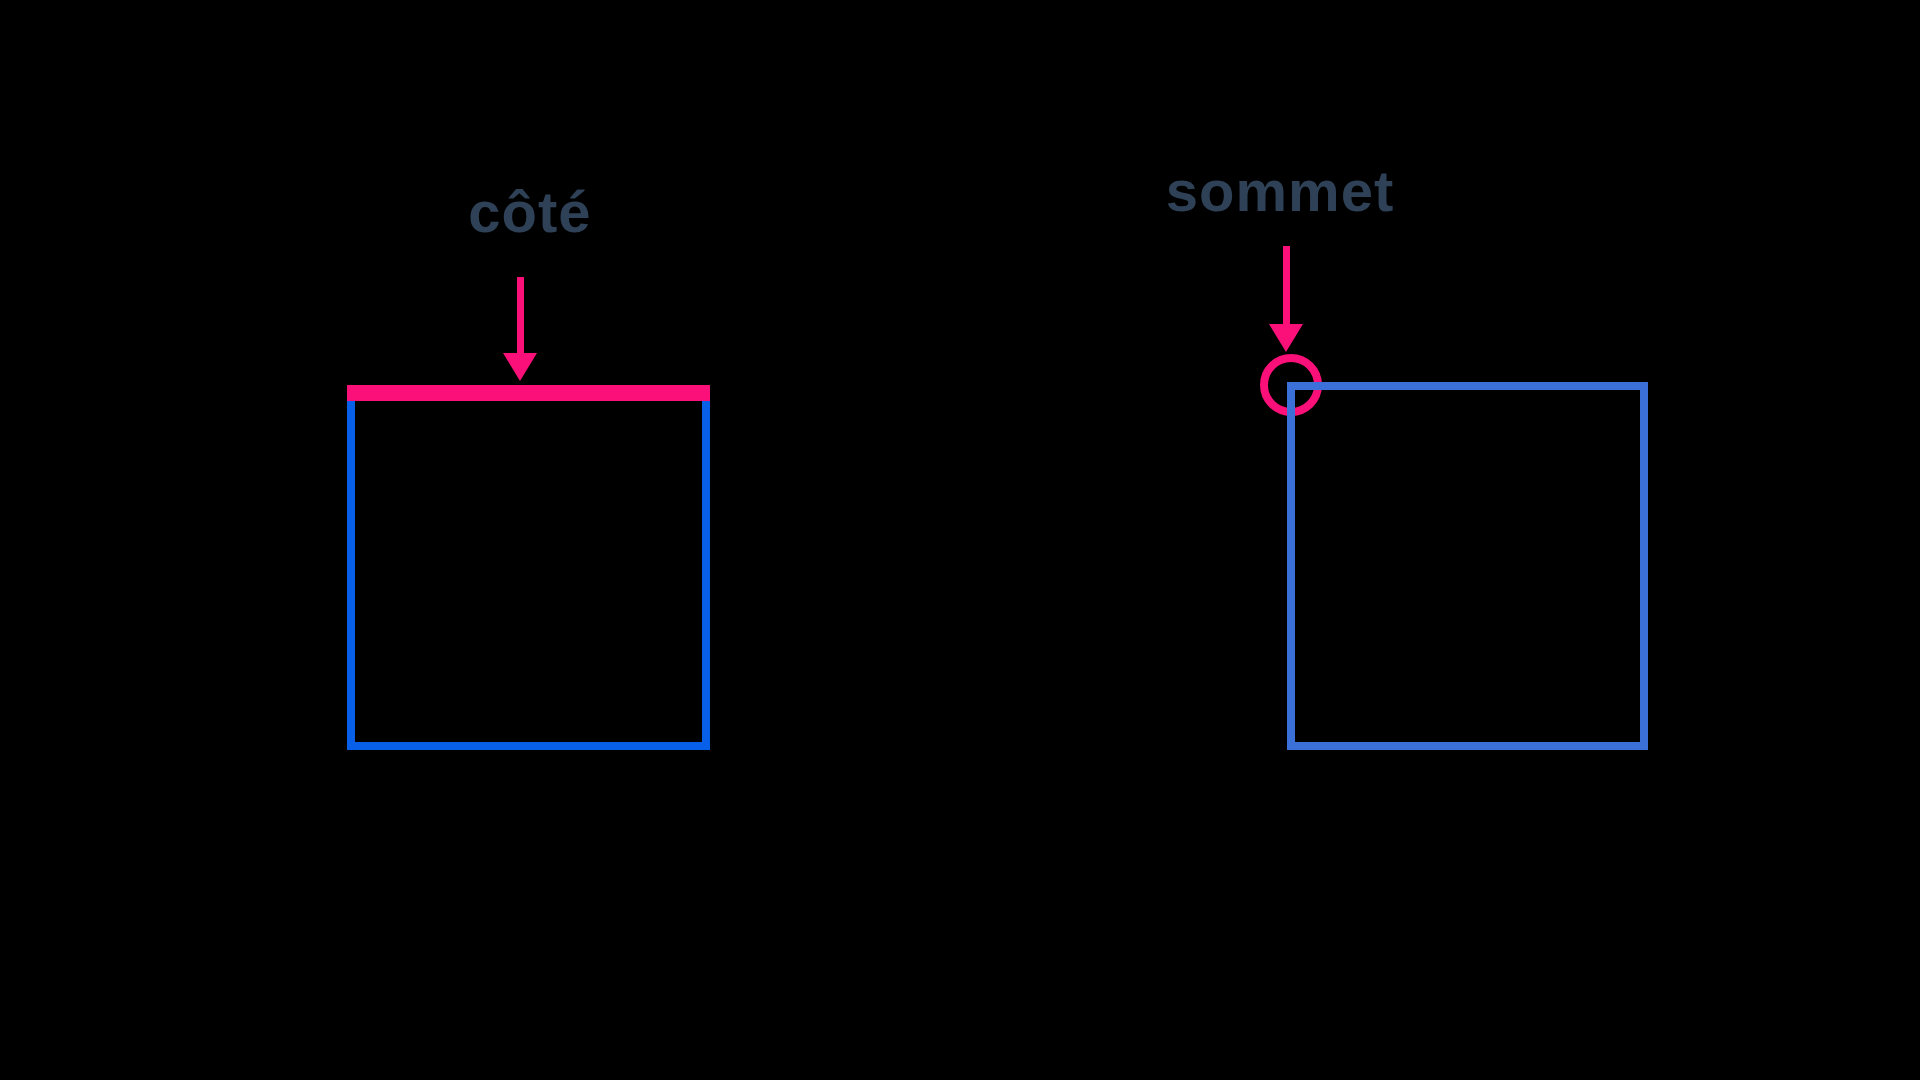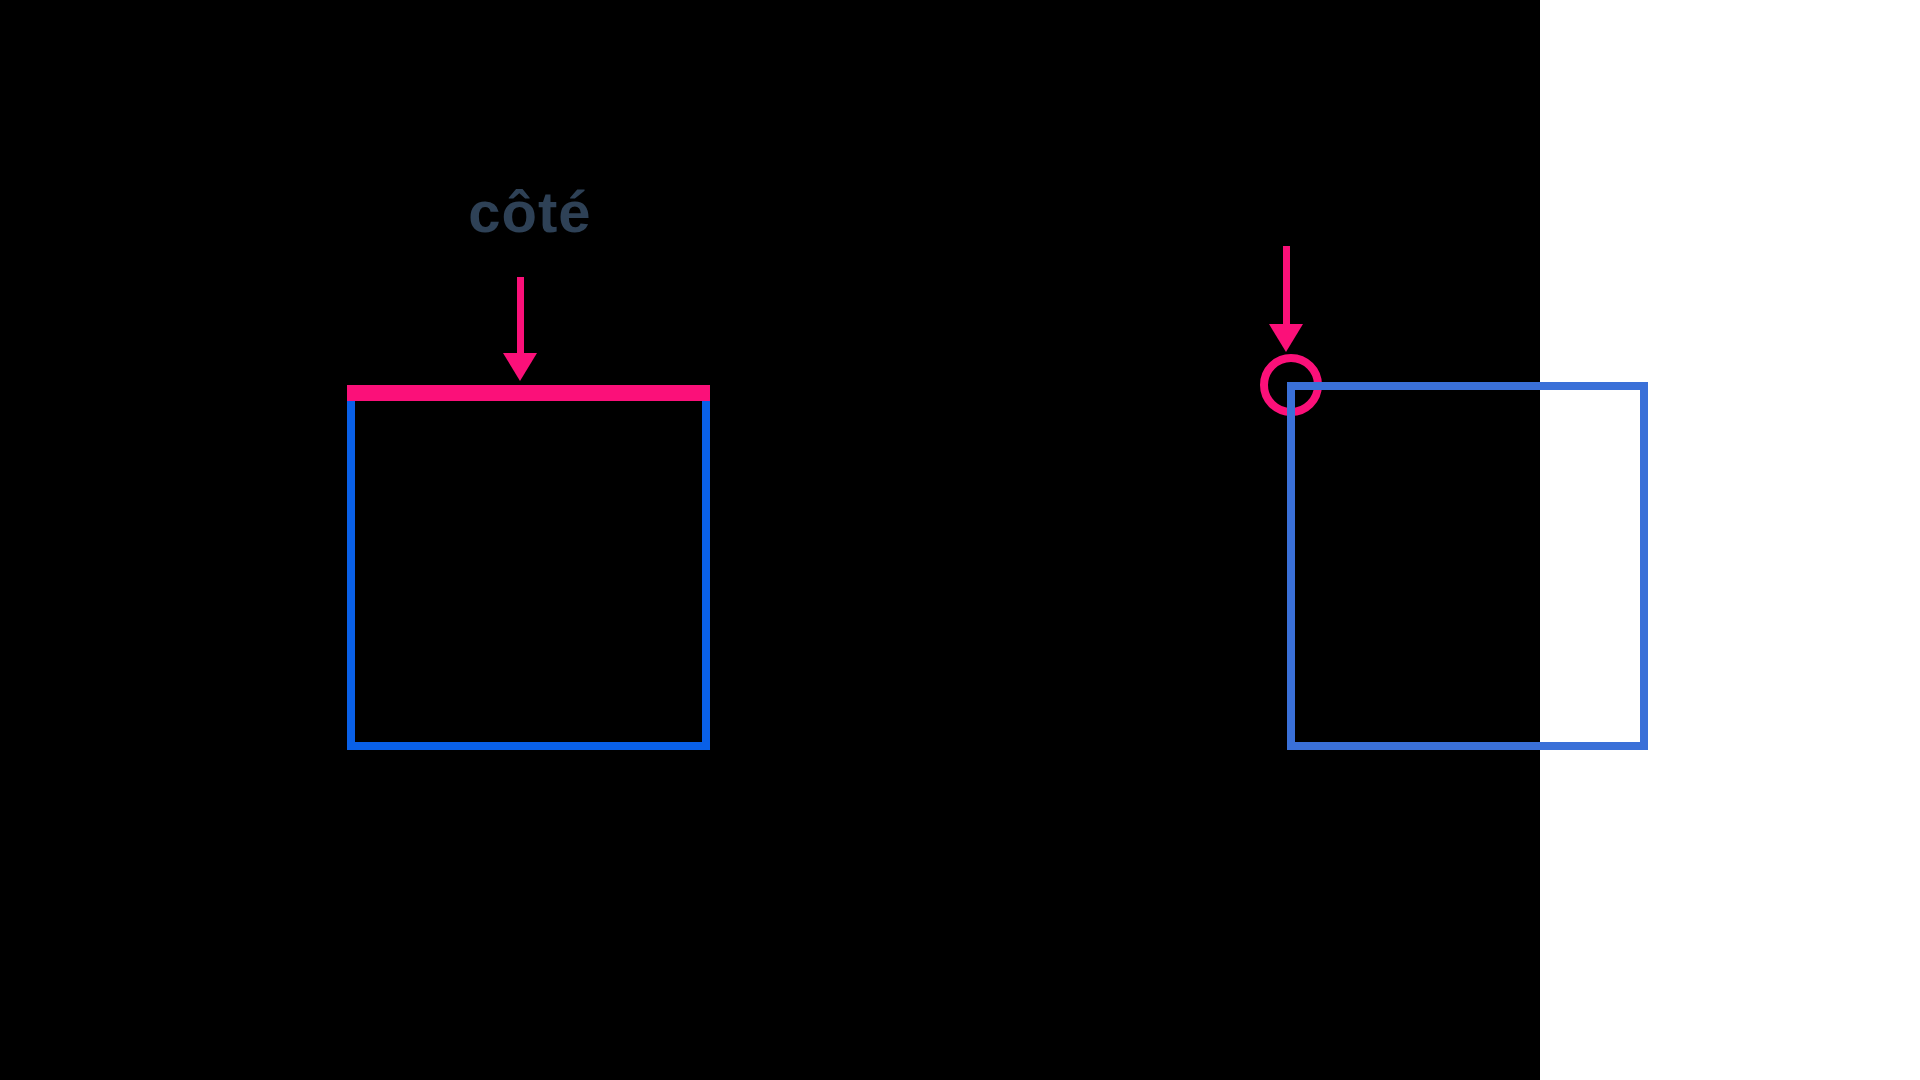--- a/index.html
+++ b/index.html
@@ -5,21 +5,21 @@
   html, body {
     margin: 0;
     padding: 0;
     width: 1920px;
     height: 1080px;
     overflow: hidden;
     font-family: "Liberation Sans", sans-serif;
   }
   #canvas {
     position: relative;
-    width: 1540px;
+    width: 1920px;
     height: 1080px;
     background: var(--background, #000);
   }
   .figure-label {
     position: absolute;
     width: 320px;
     text-align: center;
     font-size: 58px;
     font-weight: bold;
     letter-spacing: 1px;
@@ -93,20 +93,21 @@
 <div id="canvas">
 
   <div class="figure-label" id="cote-label">côté</div>
 
   <div class="arrow-shaft" id="cote-arrow-shaft"></div>
   <div class="arrow-head" id="cote-arrow-head"></div>
 
   <div class="square" id="left-square"></div>
   <div id="left-square-top-side"></div>
 
+  <div class="figure-label" id="sommet-label">sommet</div>
 
   <div class="arrow-shaft" id="sommet-arrow-shaft"></div>
   <div class="arrow-head" id="sommet-arrow-head"></div>
 
   <div id="vertex-circle"></div>
   <div class="square" id="right-square"></div>
 
 </div>
 
 </body></html>

